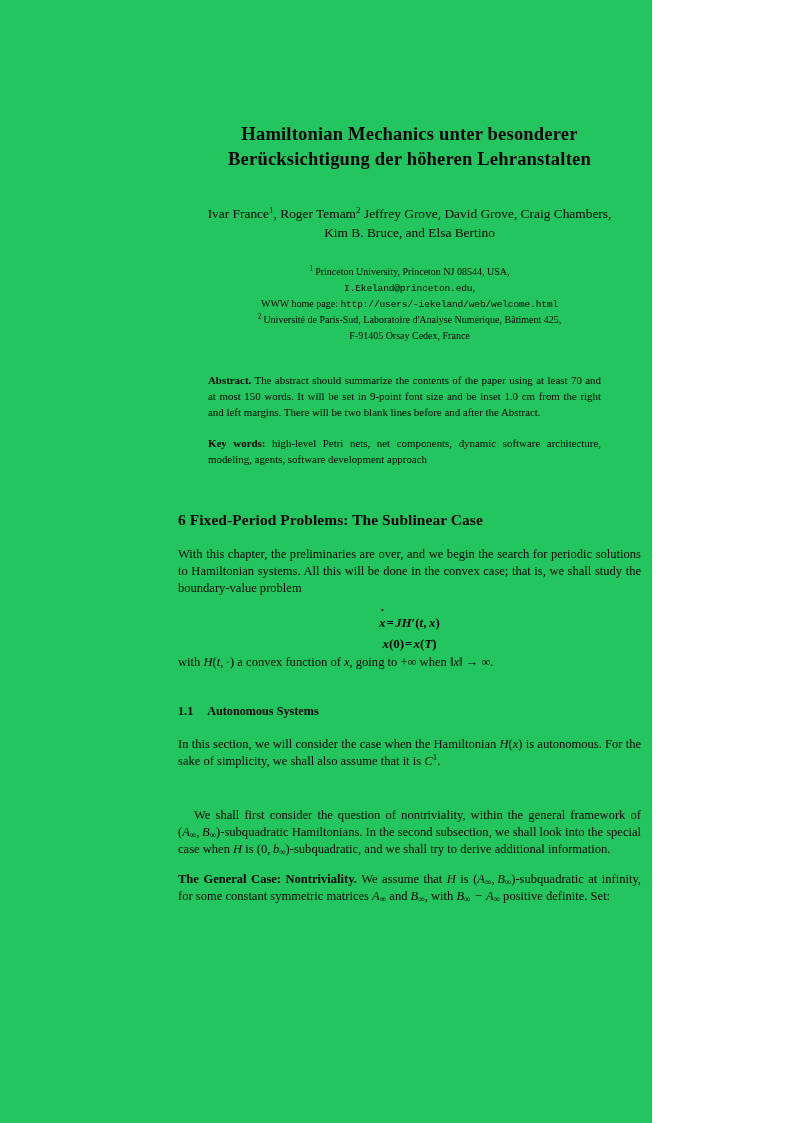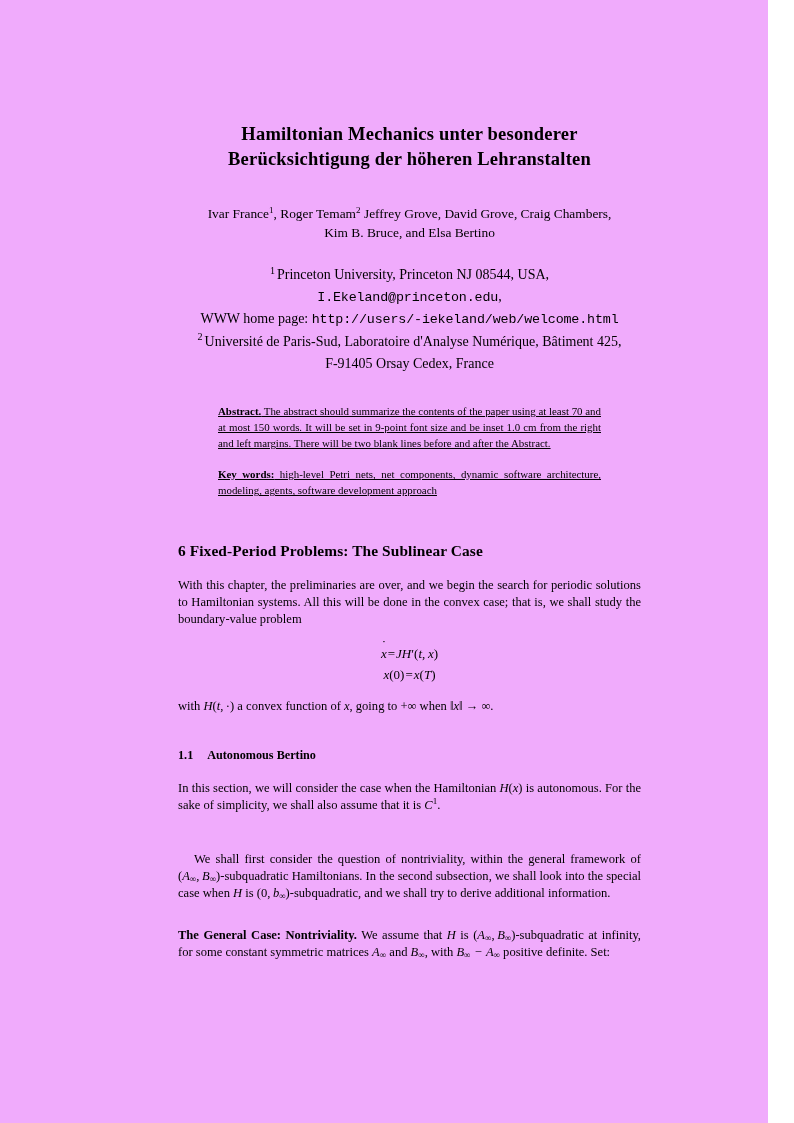--- a/index.html
+++ b/index.html
@@ -9,24 +9,24 @@
   }
   body {
     width: 794px;
     height: 1123px;
     font-family: "Liberation Serif", "DejaVu Serif", serif;
     color: #000000;
     position: relative;
     overflow: hidden;
   }
   .page {
-    width: 768px;
+    width: 652px;
     height: 1123px;
     position: relative;
-    background: #f0abfc;
+    background: #22c55e;
   }
   
   .content {
     position: absolute;
     left: 178px;
     top: 0;
     width: 463px;
   }
 
   
@@ -50,45 +50,44 @@
   .authors sup {
     font-size: 0.68em;
     vertical-align: super;
     line-height: 0;
   }
 
   
   .affiliations {
     margin-top: 22px;
     text-align: center;
-    font-size: 14px;
+    font-size: 10px;
     line-height: 1.58;
   }
   .affiliations .mark {
     font-size: 0.72em;
     vertical-align: super;
     line-height: 0;
     margin-right: 2px;
   }
   .tt {
     font-family: "Liberation Mono", "DejaVu Sans Mono", monospace;
     font-size: 0.955em;
     letter-spacing: -0.15px;
     margin-top: 12px;
   }
 
   
   .abstract-block {
     margin-top: 28px;
-    margin-left: 40px;
+    margin-left: 30px;
     margin-right: 40px;
     font-size: 10.9px;
     line-height: 1.48;
     text-align: justify;
-    text-decoration: underline;
   }
   .abstract-block p { margin: 0; }
   .abstract-block .kw { margin-top: 15px; }
   .lead { font-weight: bold; }
 
   
   h1.section {
     margin: 43px 0 0 0;
     font-size: 15.4px;
     font-weight: bold;
@@ -106,30 +105,30 @@
   
   p.body {
     margin: 0;
     font-size: 12.55px;
     line-height: 1.355;
     text-align: justify;
     text-justify: inter-word;
   }
   p.body.first { margin-top: 17px; }
   p.body.indent { text-indent: 16px; margin-top: 37px; }
-  p.body.gap { margin-top: 25px; }
+  p.body.gap { margin-top: 13px; }
   p.body.run-head .lead { font-weight: bold; }
 
   
   .equations {
     margin-top: 15px;
-    margin-bottom: 13px;
     text-align: center;
     font-size: 13px;
     line-height: 1.62;
+    font-weight: bold;
   }
   .eq { display: block; }
 
   
   .mi {
     font-family: "Liberation Serif", "DejaVu Serif", serif;
     font-style: italic;
   }
   .mn { font-style: normal; }
   .msub {
@@ -189,21 +188,21 @@
 
     <p class="body first">With this chapter, the preliminaries are over, and we begin the search for periodic solutions to Hamiltonian systems. All this will be done in the convex case; that is, we shall study the boundary-value problem</p>
 
     <div class="equations">
       <span class="eq"><span class="dotx mi">x</span><span class="op">=</span><span class="mi">J</span><span class="mi">H</span><span class="op" style="padding:0">′</span><span class="mn">(</span><span class="mi">t</span><span class="mn">, </span><span class="mi">x</span><span class="mn">)</span></span>
       <span class="eq"><span class="mi">x</span><span class="mn">(0)</span><span class="op">=</span><span class="mi">x</span><span class="mn">(</span><span class="mi">T</span><span class="mn">)</span></span>
     </div>
 
     <p class="body">with&nbsp;<span class="mi">H</span><span class="mn">(</span><span class="mi">t</span><span class="mn">, ·)</span>&nbsp;a convex function of <span class="mi">x</span>, going to <span class="mn">+∞</span> when <span class="mn">‖</span><span class="mi">x</span><span class="mn">‖</span> <span class="mn">→</span> <span class="mn">∞</span>.</p>
 
-    <h2 class="subsection"><span class="num">1.1</span><span>Autonomous Bertino</span></h2>
+    <h2 class="subsection"><span class="num">1.1</span><span>Autonomous Systems</span></h2>
 
     <p class="body first">In this section, we will consider the case when the Hamiltonian <span class="mi">H</span><span class="mn">(</span><span class="mi">x</span><span class="mn">)</span> is autonomous. For the sake of simplicity, we shall also assume that it is <span class="mi">C</span><span class="msup">1</span>.</p>
 
     <p class="body indent">We shall first consider the question of nontriviality, within the general framework of <span class="mn">(</span><span class="mi">A</span><span class="msub">∞</span><span class="mn">, </span><span class="mi">B</span><span class="msub">∞</span><span class="mn">)</span>-subquadratic Hamiltonians. In the second subsection, we shall look into the special case when <span class="mi">H</span> is <span class="mn">(0, </span><span class="mi">b</span><span class="msub">∞</span><span class="mn">)</span>-subquadratic, and we shall try to derive additional information.</p>
 
     <p class="body gap run-head"><span class="lead">The General Case: Nontriviality.</span> We assume that <span class="mi">H</span> is <span class="mn">(</span><span class="mi">A</span><span class="msub">∞</span><span class="mn">, </span><span class="mi">B</span><span class="msub">∞</span><span class="mn">)</span>-subquadratic at infinity, for some constant symmetric matrices <span class="mi">A</span><span class="msub">∞</span> and <span class="mi">B</span><span class="msub">∞</span>, with <span class="mi">B</span><span class="msub">∞</span> <span class="op">−</span> <span class="mi">A</span><span class="msub">∞</span> positive definite. Set:</p>
 
   </div>
 </div>
 

